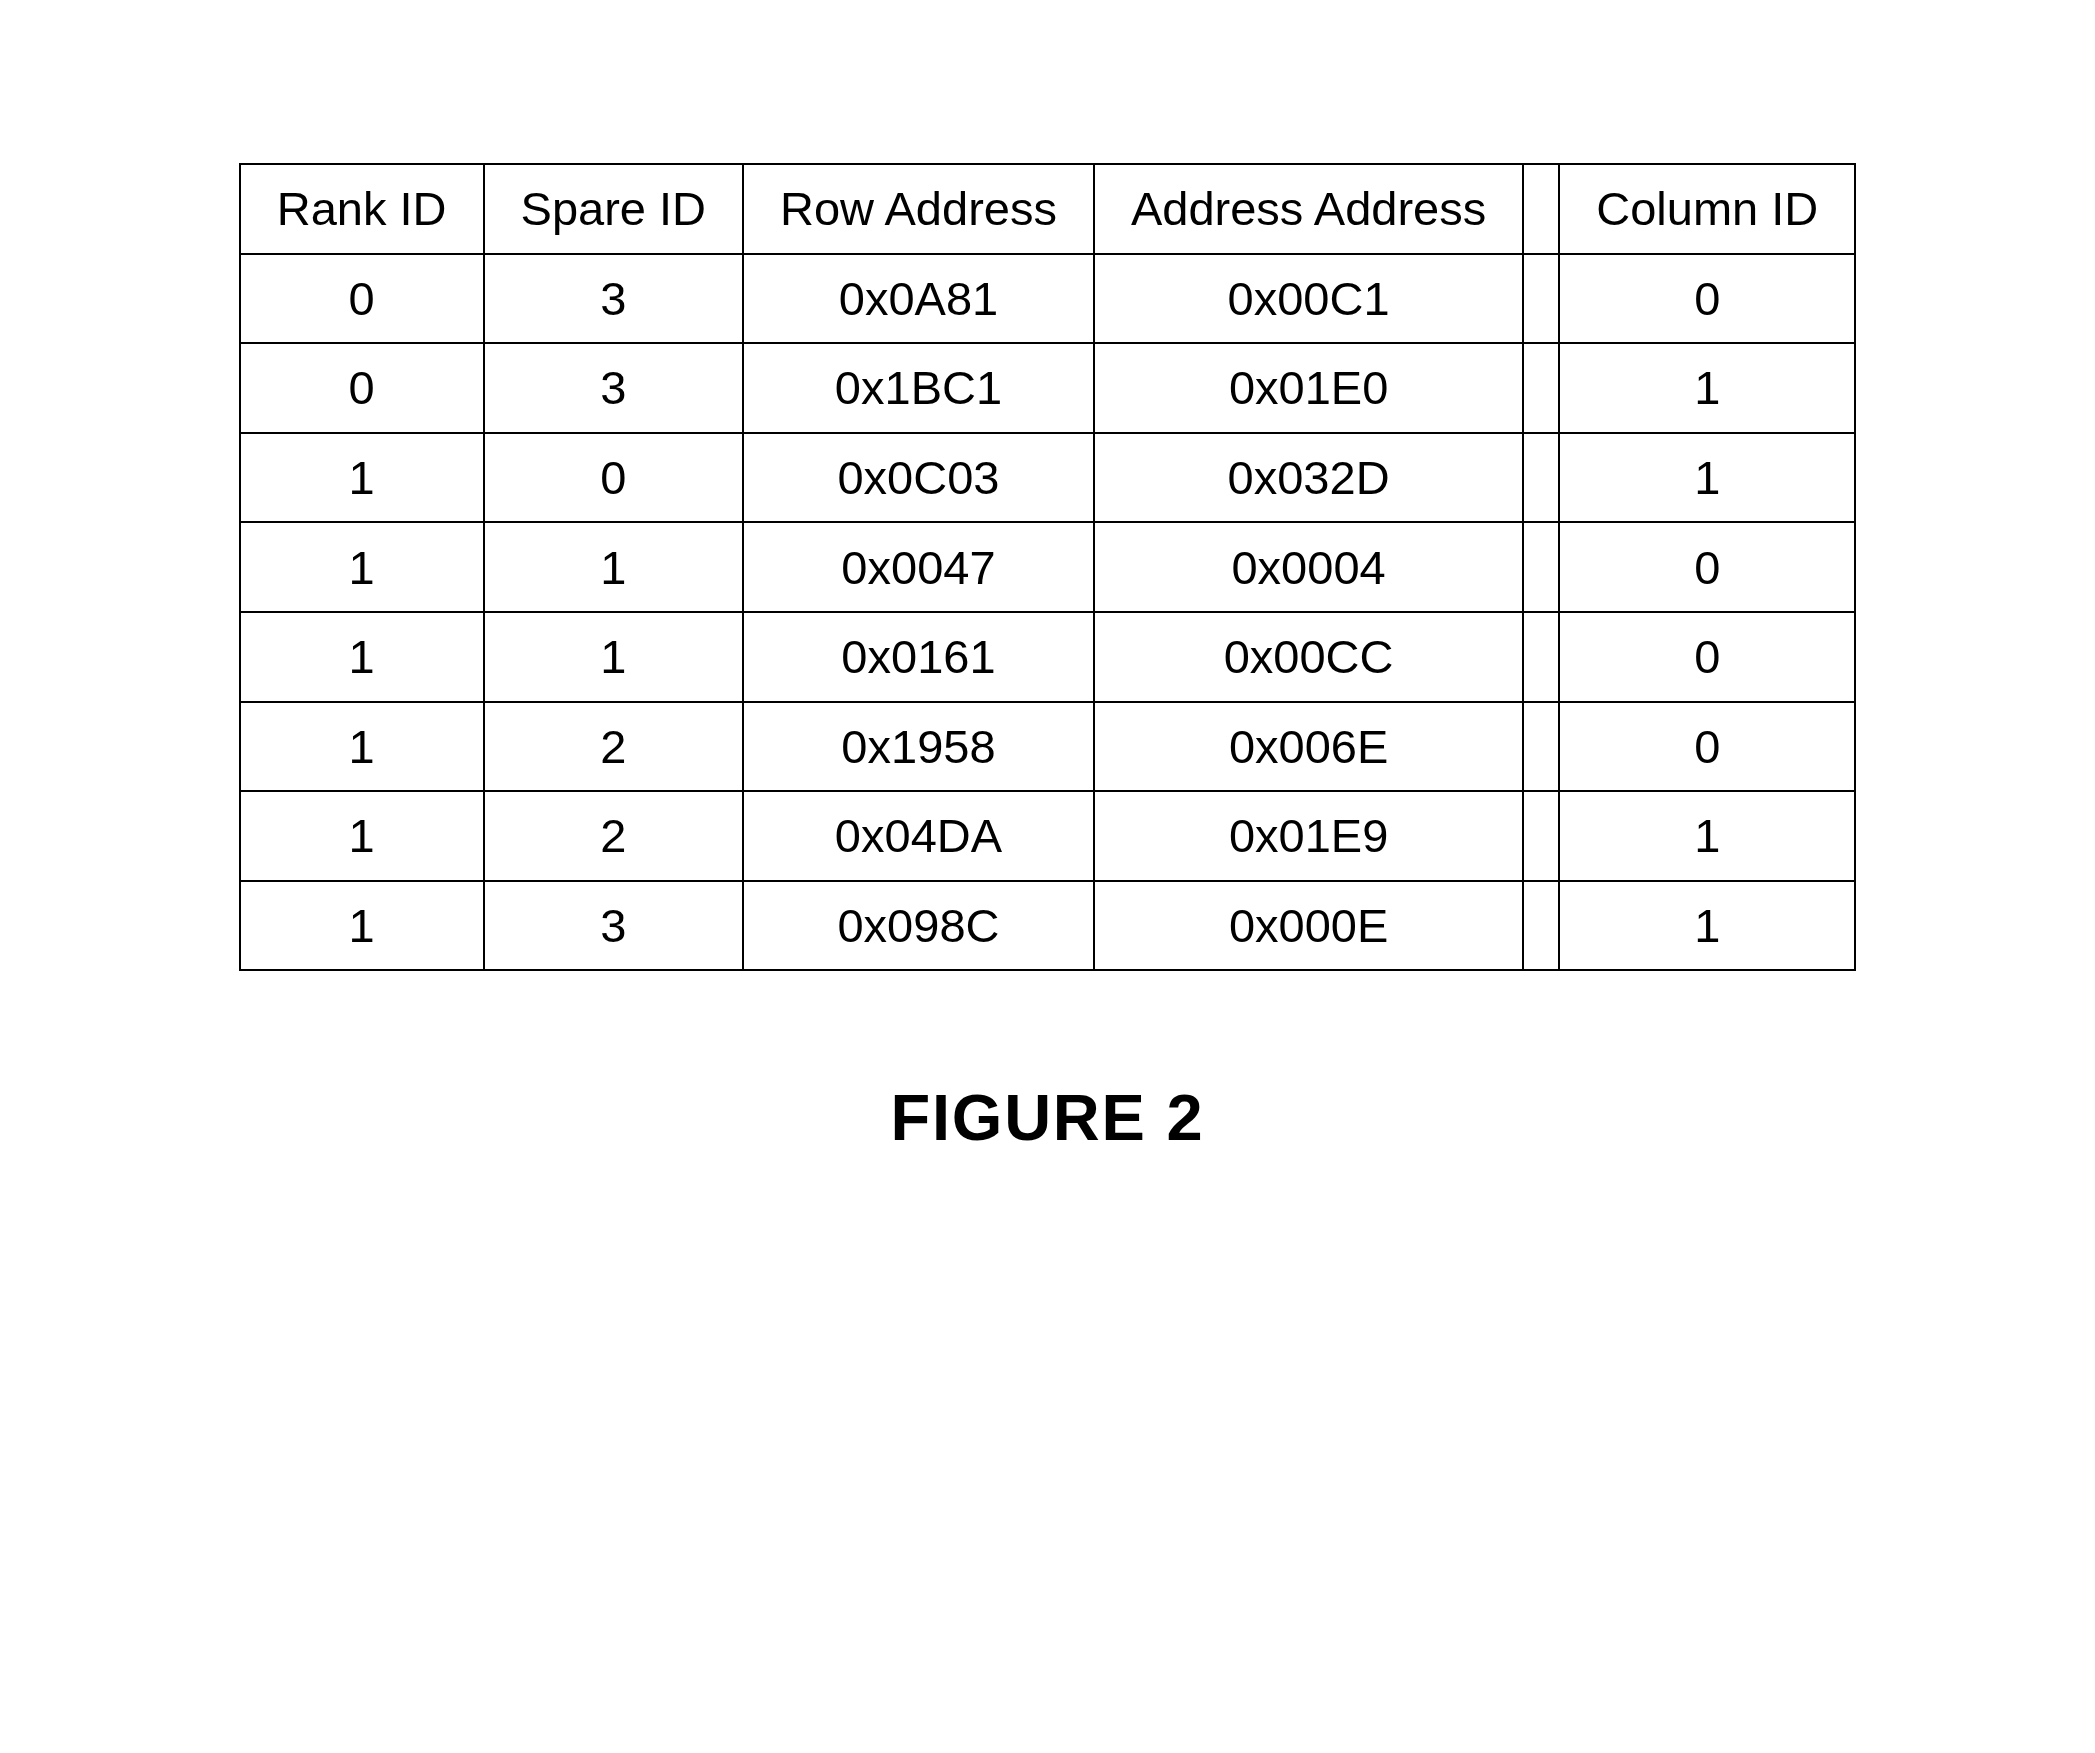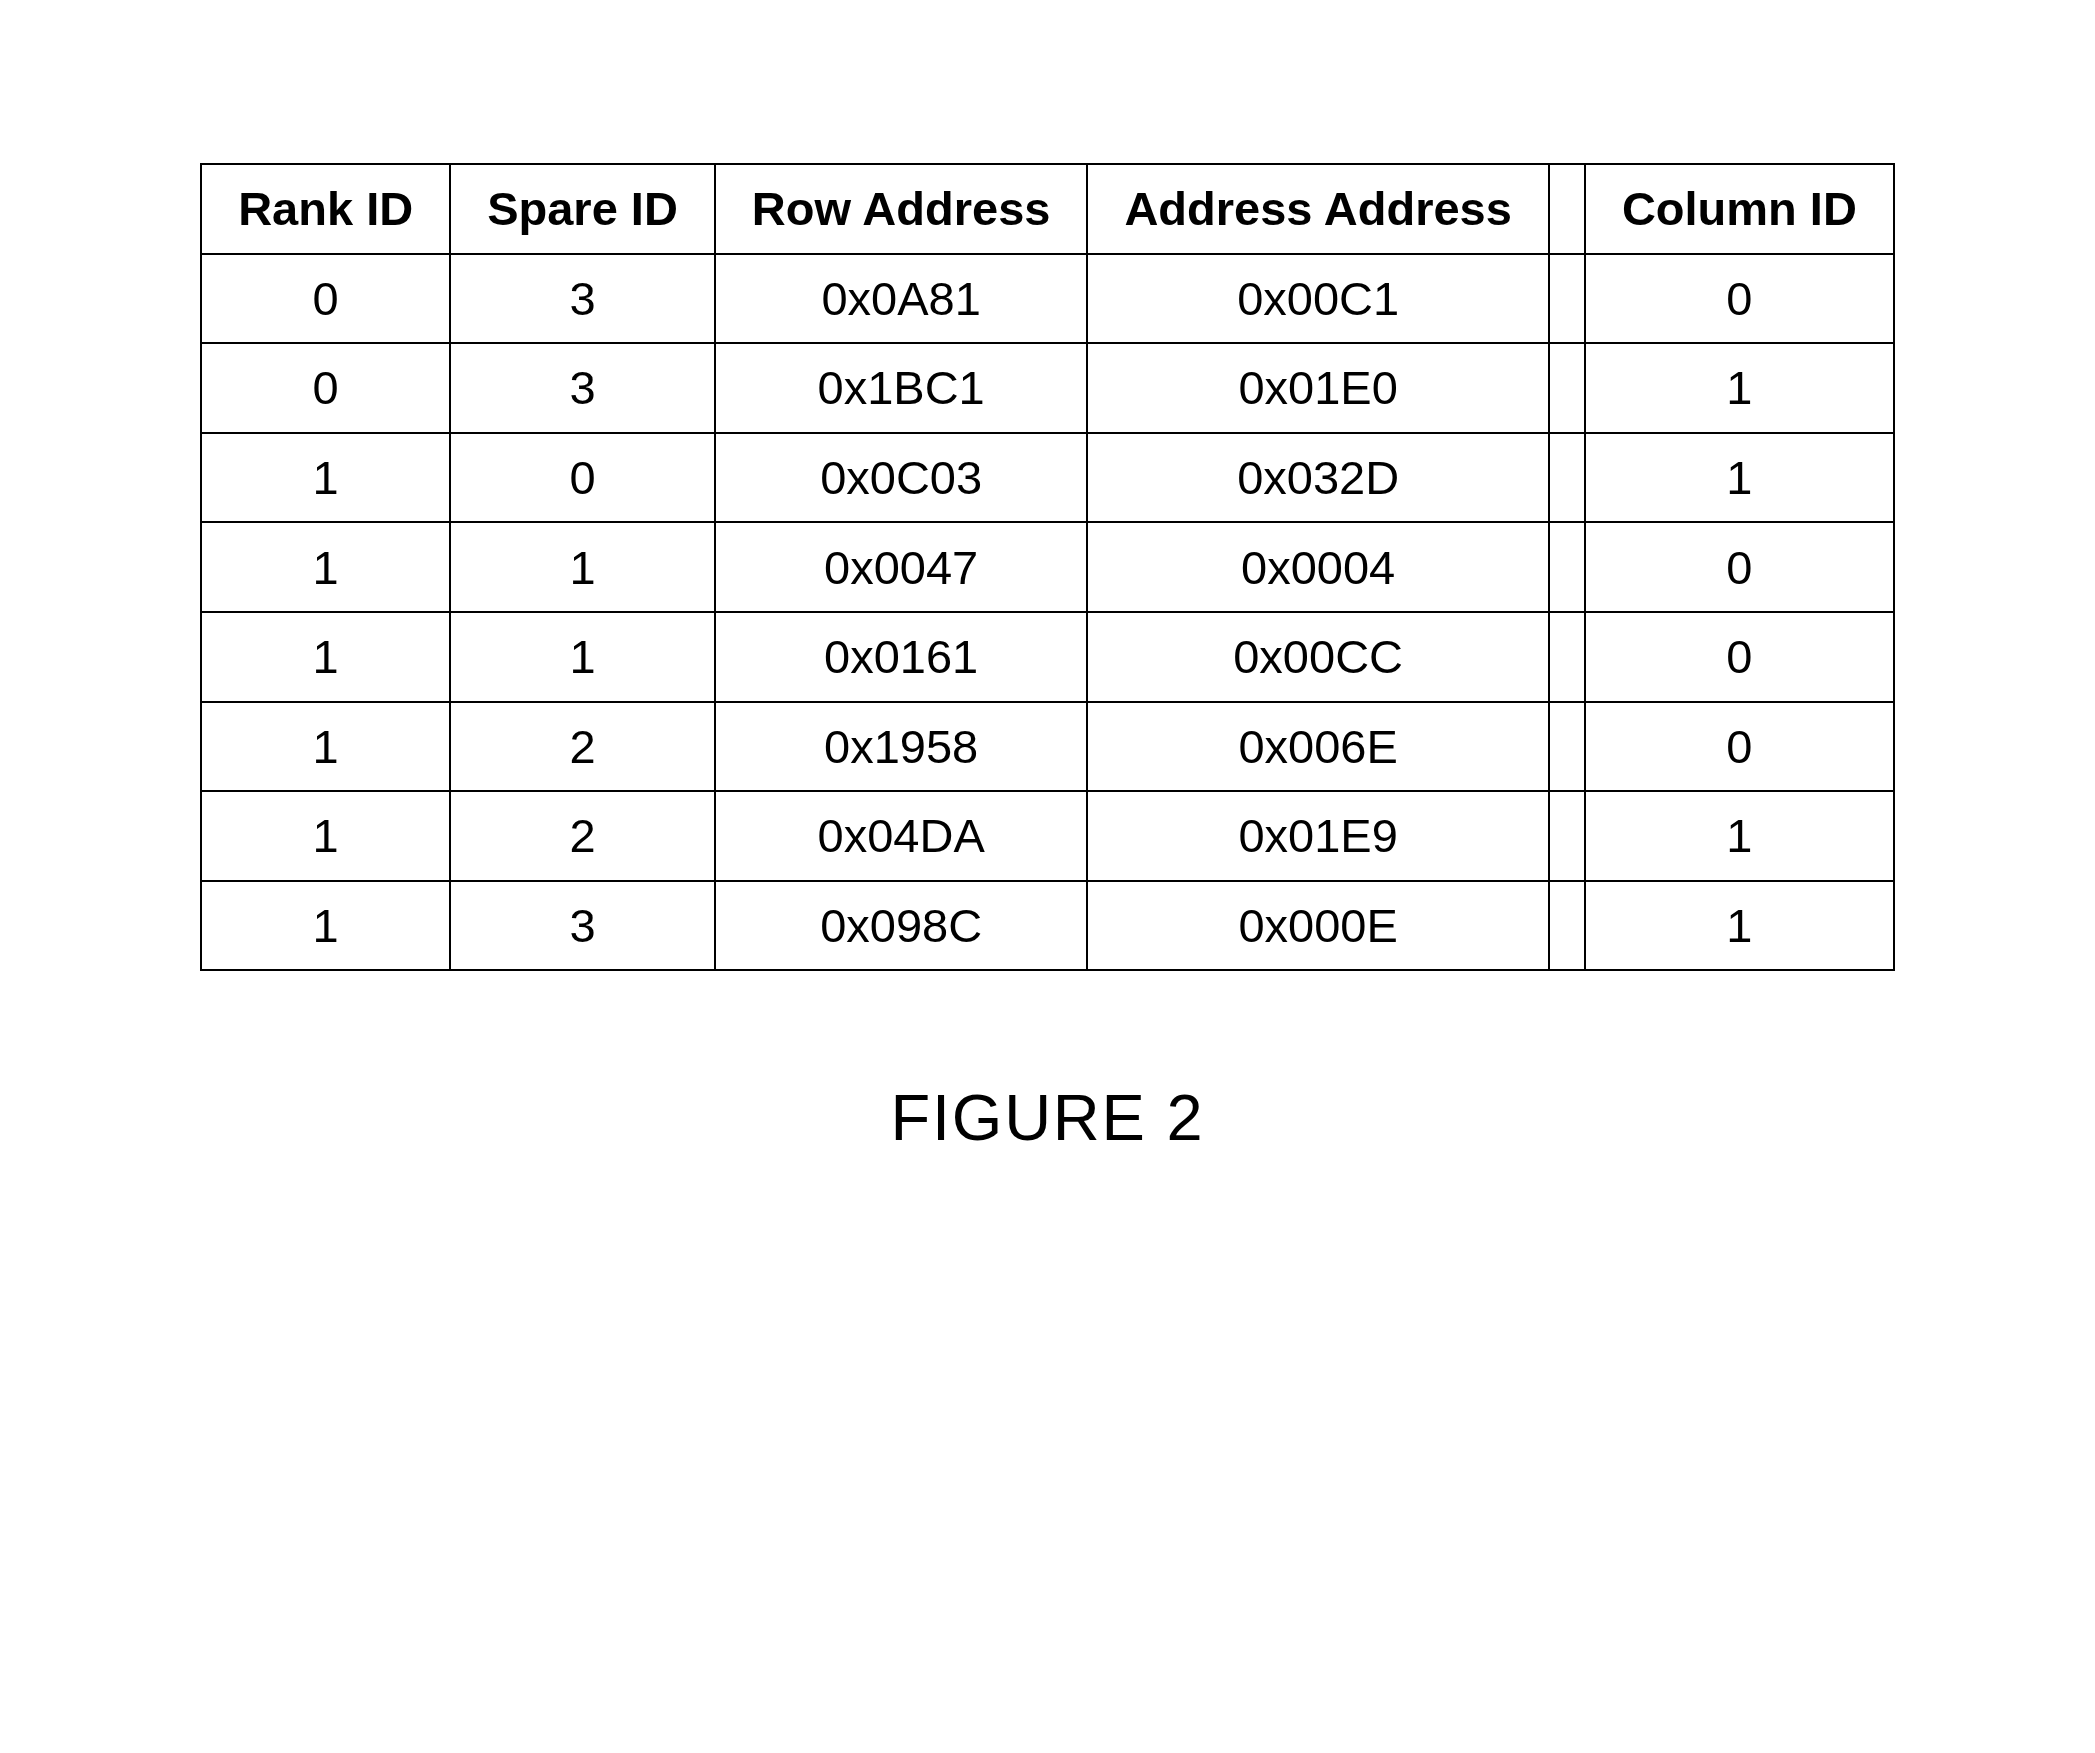--- a/index.html
+++ b/index.html
@@ -33,32 +33,32 @@
     }
 
     th, td {
       border: 2.7px solid #000000;
       padding: 16.3px 36px;
       text-align: center;
       font-weight: normal;
     }
 
     th {
-      font-weight: bold;
+      font-weight: normal;
     }
 
     .empty-col {
       width: 36px;
       padding: 16.3px 9px;
     }
 
     .figure-label {
       margin-top: 109px;
       font-size: 65px;
-      font-weight: normal;
+      font-weight: bold;
       font-family: Arial, sans-serif;
       letter-spacing: 1.8px;
     }
   </style>
 </head>
 <body>
 
 <div class="table-container">
   <table>
     <thead>

